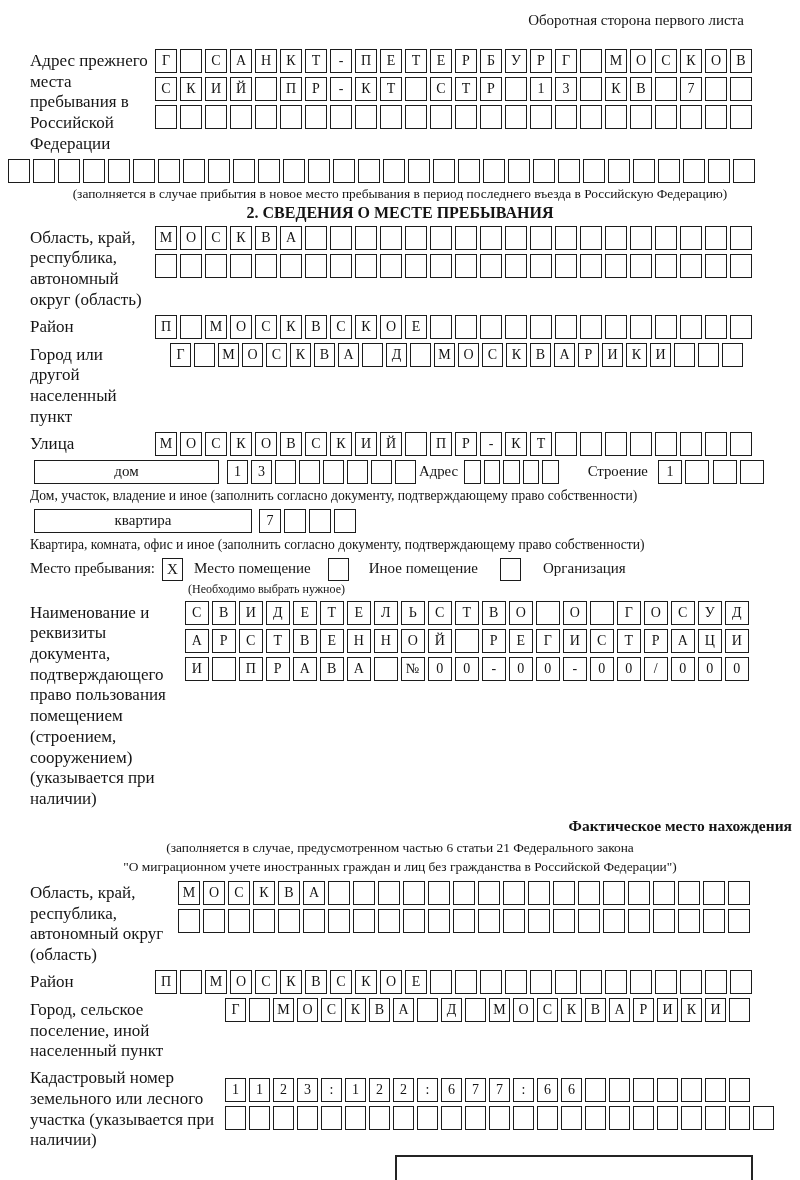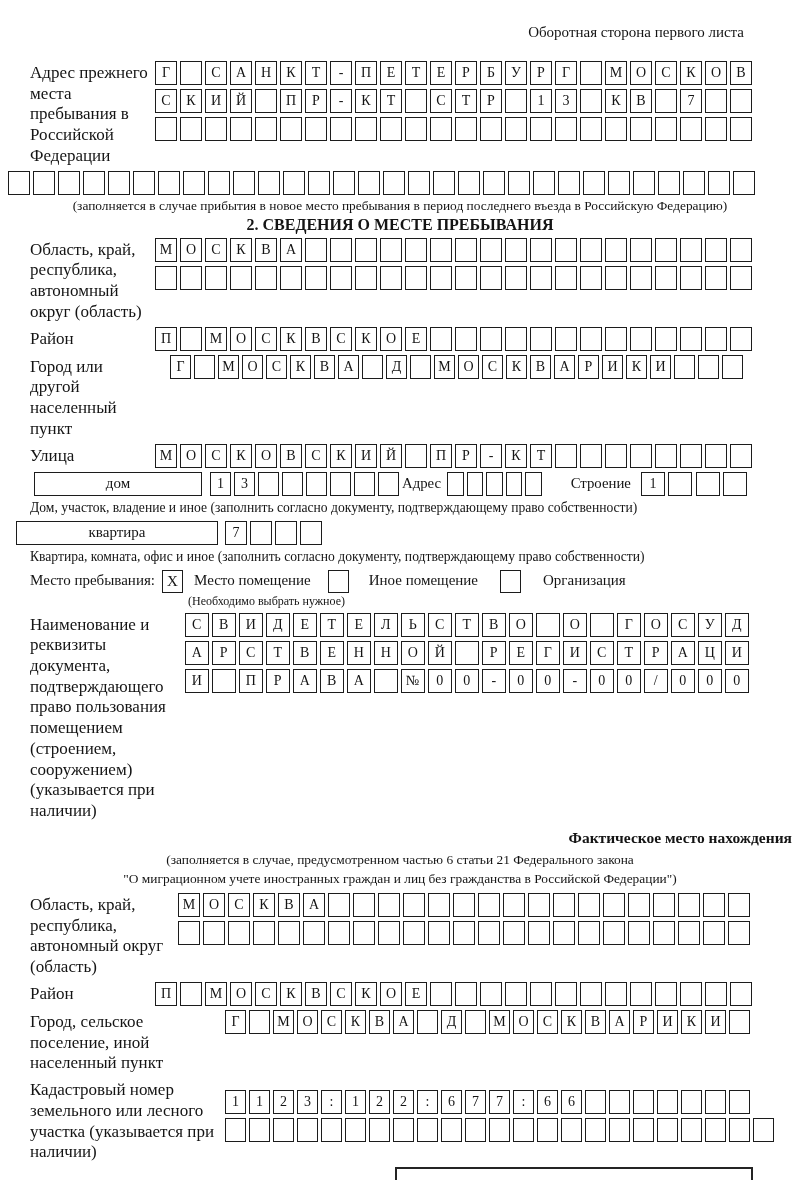--- a/index.html
+++ b/index.html
@@ -8,21 +8,21 @@
     background: #ffffff;
     color: #141414;
     font-family: "Liberation Serif", "DejaVu Serif", serif;
     font-size: 15px;
     overflow: hidden;
     position: relative;
   }
   .page { padding: 0 8px; }
 
   .header-note {
-    padding-top: 24px;
+    padding-top: 12px;
     padding-right: 48px;
     text-align: right;
     font-size: 15px;
   }
 
   .field-row { display: flex; align-items: flex-start; margin-bottom: 4px; }
   .label {
     flex: 0 0 147px;
     padding-left: 22px;
     padding-top: 2px;
@@ -58,22 +58,22 @@
   .fact-title   { text-align: right; font-weight: bold; font-size: 15.5px; margin: 7px 0 5px; }
 
   .widebox {
     flex: 0 0 auto;
     border: 1.5px solid #1c1c1c;
     height: 24px;
     display: inline-flex; align-items: center; justify-content: center;
     font-size: 15px;
     background: #fff;
   }
-  .dom-box      { margin-left: 26px; width: 168px; }
-  .kvartira-box { margin-left: 8px; width: 202px; }
+  .dom-box      { margin-left: 26px; width: 185px; }
+  .kvartira-box { margin-left: 26px; width: 218px; }
   .inline-label { padding-top: 3px; font-size: 14.8px; }
 
   .mesto-row { display: flex; align-items: flex-start; margin: 2px 0 1px; }
   .mesto-row .mlabel { padding-left: 22px; padding-top: 2px; }
   .checkbox {
     flex: 0 0 auto;
     width: 21px; height: 23px;
     border: 1.5px solid #1c1c1c;
     display: inline-flex; align-items: center; justify-content: center;
     font-size: 15px;

